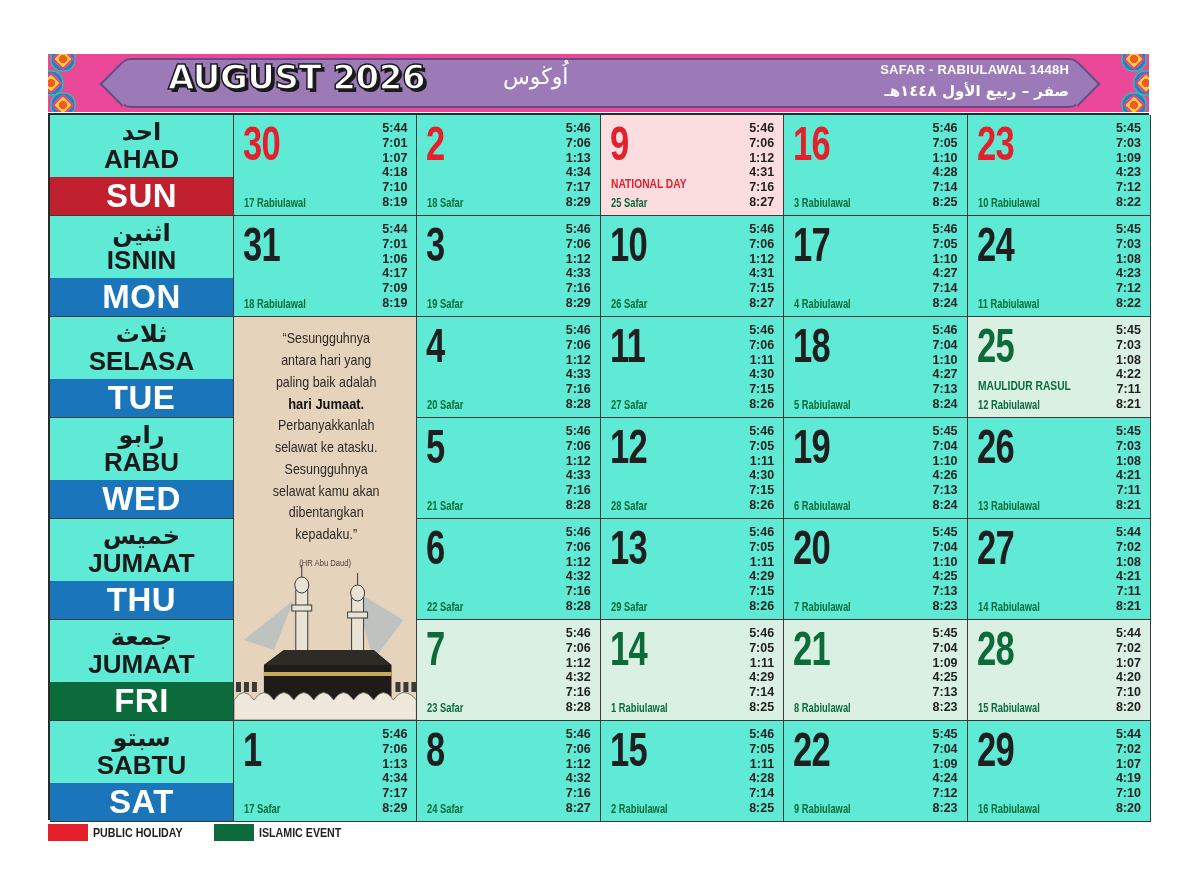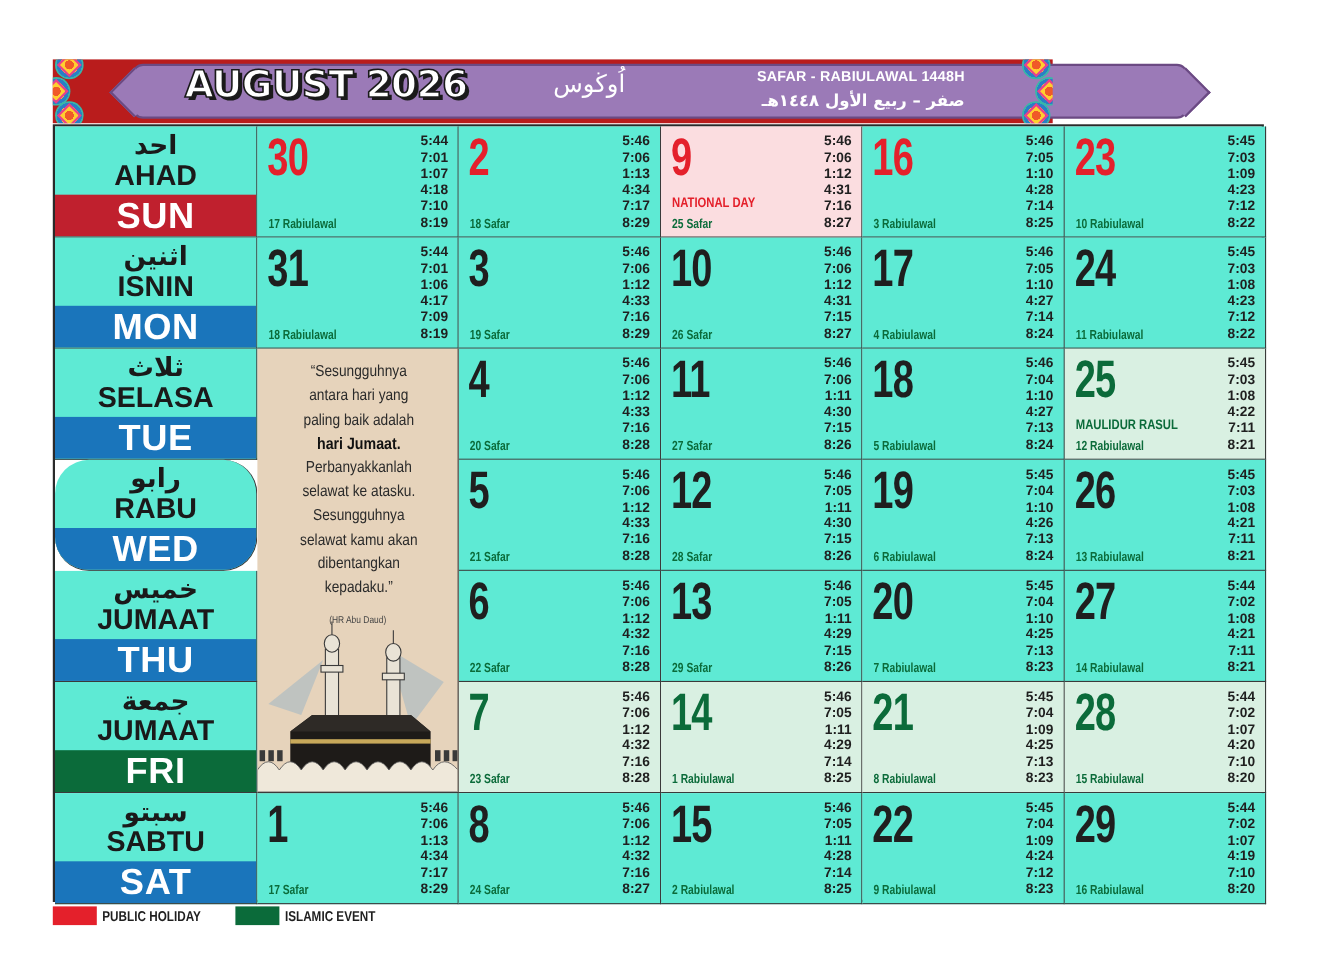--- a/index.html
+++ b/index.html
@@ -1,20 +1,20 @@
 <!DOCTYPE html>
 <html><head>
 <meta charset="utf-8">
 <style>
   * { box-sizing: border-box; margin: 0; padding: 0; }
   html, body { width: 1200px; height: 872px; background: #ffffff; overflow: hidden; }
   body { position: relative; font-family: "Liberation Sans", "DejaVu Sans", sans-serif; color: #1a1a1a; }
 
   
-  .banner { position: absolute; left: 48px; top: 54px; width: 909px; height: 58px; background: #b91c1c; }
+  .banner { position: absolute; left: 48px; top: 54px; width: 1101px; height: 58px; background: #ec4899; }
   .orn { position: absolute; top: 0; width: 30px; height: 58px; overflow: hidden; }
   .orn.left { left: 0; }
   .orn.right { right: 0; }
   .orn .tile { position: absolute; width: 26px; height: 26px; border-radius: 50%;
     background: radial-gradient(circle, #f05a28 0 22%, #ffcf2f 23% 45%, #2a7ec6 46% 62%, #38b6a8 63% 100%); }
   .orn .tile::after { content: ""; position: absolute; inset: 5px; transform: rotate(45deg);
     border: 2px solid #e8408b; }
   .ribbon { position: absolute; left: 72px; top: 4px; width: 960px; height: 50px; background: #9b7ab7;
     border: 2px solid #6b4a83; border-radius: 10px; }
   .ribbon::before, .ribbon::after { content: ""; position: absolute; top: 8px; width: 30px; height: 30px;
@@ -279,21 +279,21 @@
         <div>5:45</div>
         <div>7:03</div>
         <div>1:08</div>
         <div>4:22</div>
         <div>7:11</div>
         <div>8:21</div>
       </div>
       <div class="event green">MAULIDUR RASUL</div>
       <div class="hijri">12 Rabiulawal</div>
     </div>
-    <div class="cell daylbl" style="grid-area: 4 / 1; border-radius: 31px;">
+    <div class="cell daylbl" style="grid-area: 4 / 1;">
       <div class="top">
         <div class="ar">رابو</div>
         <div class="malay">RABU</div>
       </div>
       <div class="en" style="background: rgb(26, 117, 187);">WED</div>
     </div>
     <div class="cell" style="grid-area: 4 / 3;">
       <div class="dnum black">5</div>
       <div class="times">
         <div>5:46</div>

